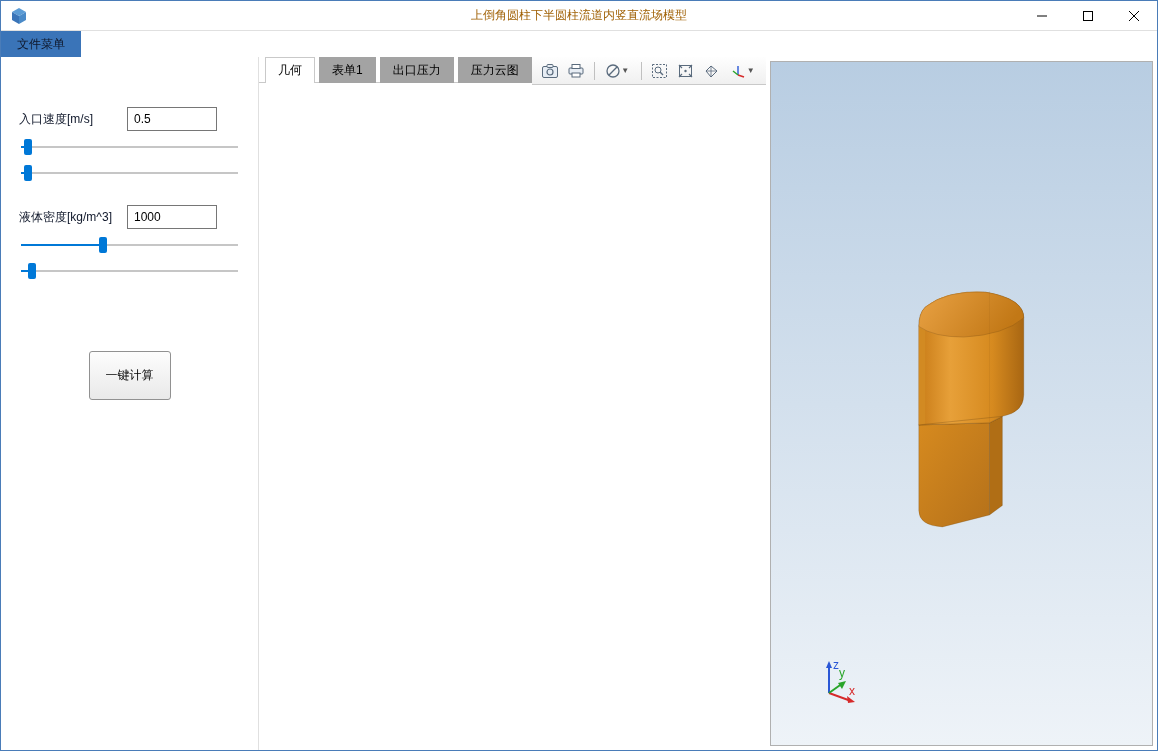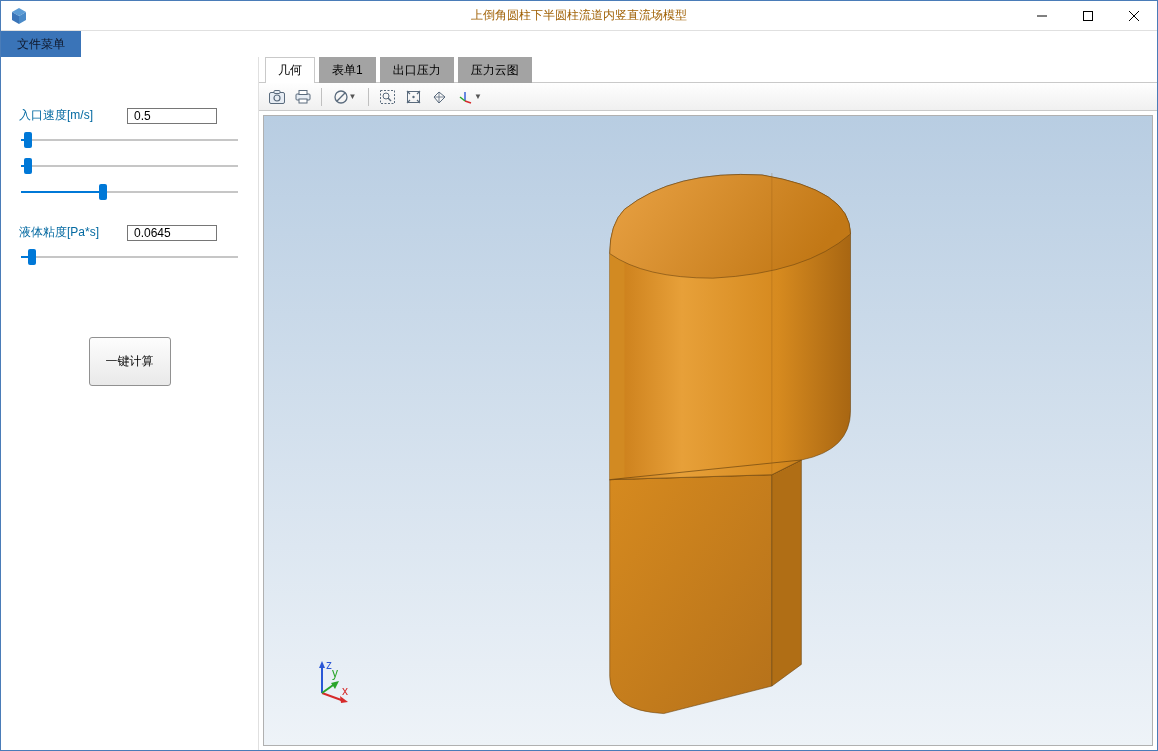--- a/index.html
+++ b/index.html
@@ -83,25 +83,25 @@
       border-right: 1px solid #e0e0e0;
     }
     .form-row {
       display: flex;
       align-items: center;
       margin-top: 22px;
     }
     .form-row:first-child { margin-top: 10px; }
     .form-label {
       width: 108px;
-      color: #0369a1;
+      color: #0f172a;
     }
     .form-input {
       width: 90px;
-      height: 16px;
+      height: 24px;
       border: 1px solid #767676;
       padding: 2px 6px;
       background: #fff;
     }
     .slider-wrap {
       margin-top: 6px;
       padding: 0 2px;
       height: 20px;
       display: flex;
       align-items: center;
@@ -137,21 +137,21 @@
       background: linear-gradient(#fdfdfd, #e9e9e9);
       border: 1px solid #919191;
       border-radius: 3px;
       cursor: pointer;
     }
 
     
     .content {
       flex: 1;
       display: flex;
-      flex-direction: column;
+      flex-direction: row;
     }
     .tabs {
       height: 26px;
       display: flex;
       align-items: flex-end;
       padding-left: 6px;
       border-bottom: 1px solid #c9c9c9;
       gap: 4px;
     }
     .tab {
@@ -267,31 +267,31 @@
         </div>
     </div>
 
     <div class="slider-wrap">
       <div class="slider">
           <div class="track-fill" style="width:3%"></div>
           <div class="thumb" style="left:3%"></div>
         </div>
     </div>
 
+    <div class="form-row">
+      <span class="form-label">液体密度[kg/m^3]</span>
+      <input class="form-input" value="1000" style="">
+    </div>
     <div class="slider-wrap">
       <div class="slider">
           <div class="track-fill" style="width:38%"></div>
           <div class="thumb" style="left:38%"></div>
         </div>
     </div>
 
-    <div class="form-row">
-      <span class="form-label">液体粘度[Pa*s]</span>
-      <input class="form-input" value="0.0645" style="">
-    </div>
     <div class="slider-wrap">
       <div class="slider">
           <div class="track-fill" style="width:5%"></div>
           <div class="thumb" style="left:5%"></div>
         </div>
     </div>
 
     <div class="compute-btn-wrap">
       <button class="compute-btn">一键计算</button>
     </div>

